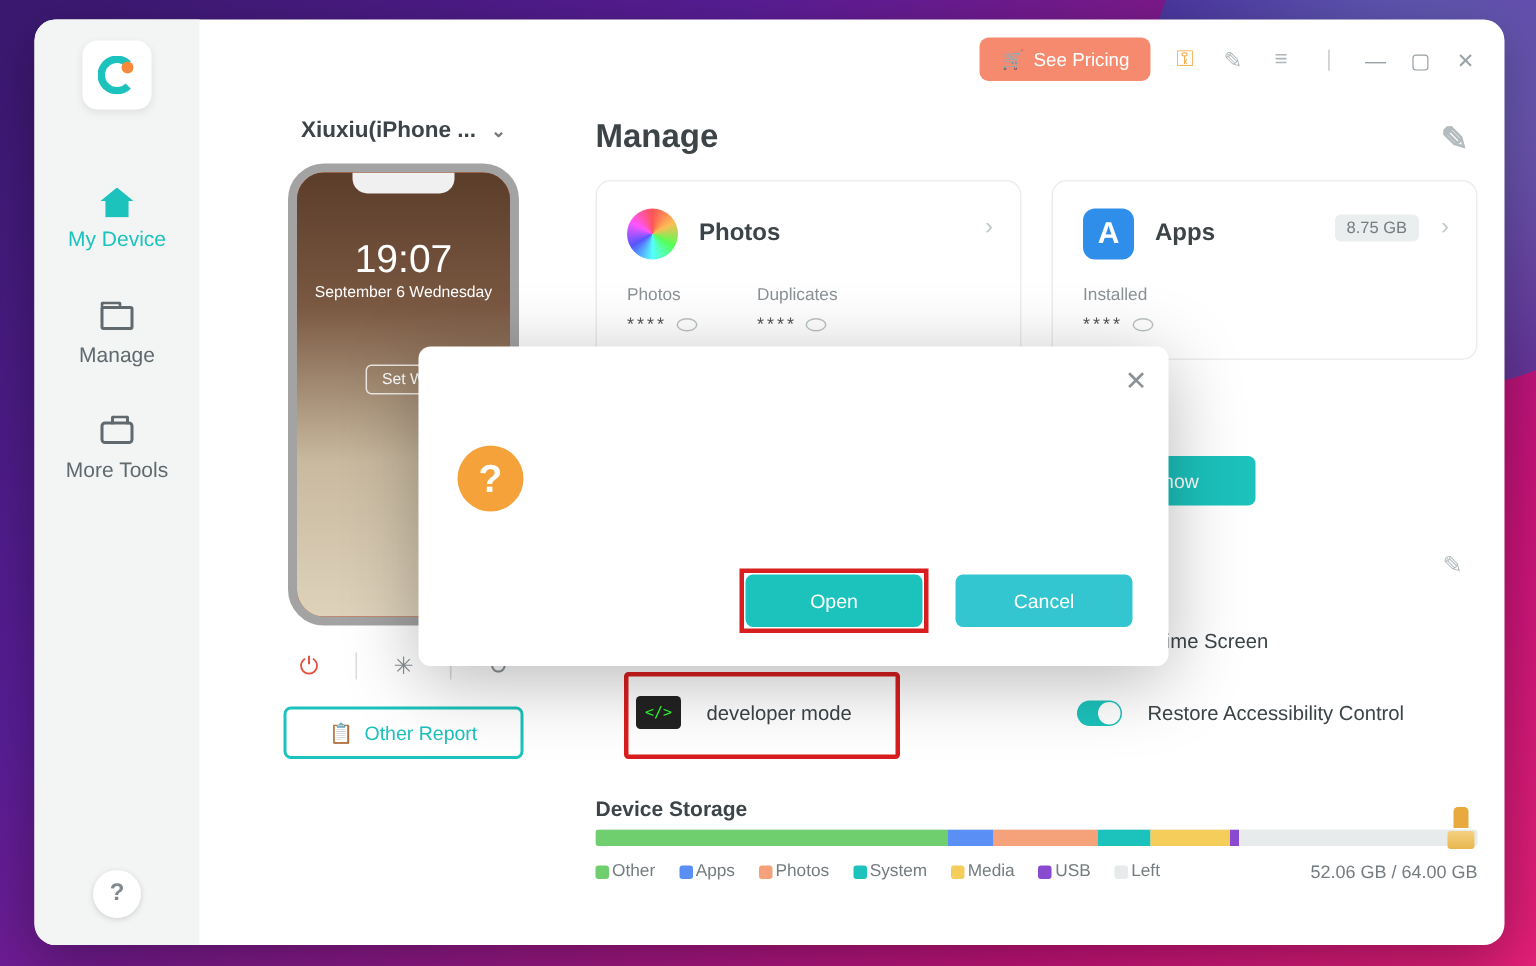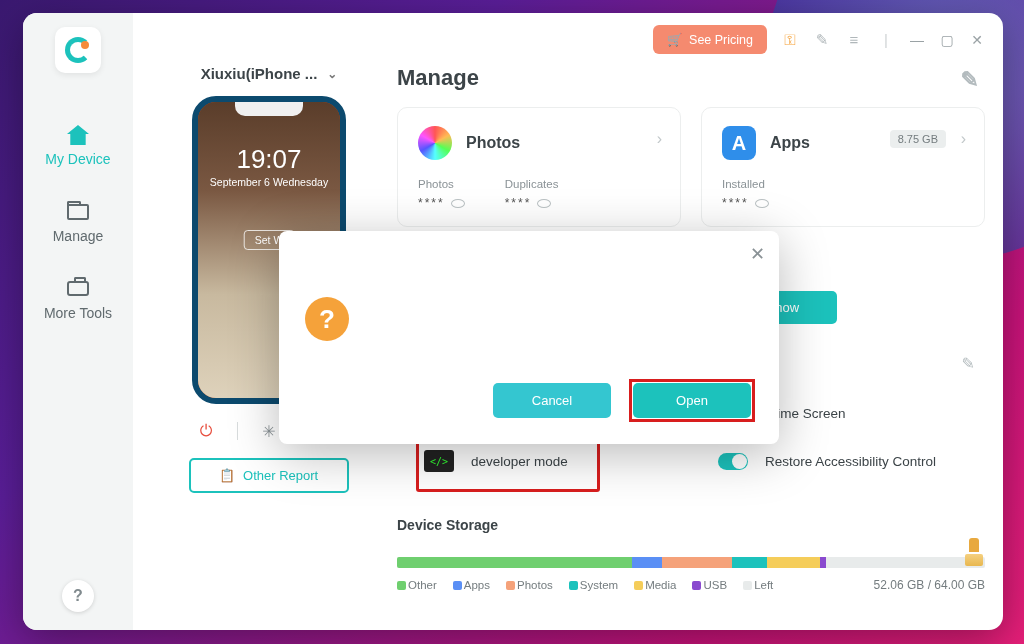--- a/index.html
+++ b/index.html
@@ -27,25 +27,25 @@
 
   .help-btn { position:absolute; bottom:18px; width:32px; height:32px; border-radius:50%; background:#fff; box-shadow:0 1px 4px rgba(0,0,0,.15); display:flex; align-items:center; justify-content:center; color:#808a8e; font-weight:600; cursor:pointer; }
 
   .main { flex:1; position:relative; padding:0 18px 16px 48px; }
   .topbar { position:absolute; top:12px; right:18px; display:flex; align-items:center; gap:14px; }
   .pricing-btn { background:#f58a6f; color:#fff; border:none; padding:7px 14px; border-radius:6px; font-size:12.5px; display:flex; align-items:center; gap:6px; cursor:pointer; }
   .topicon { color:#b0b7ba; cursor:pointer; width:18px; text-align:center; font-size:15px; }
   .key-ico { color:#f5a23a; }
   .win-ctrl { color:#9aa2a5; font-size:14px; cursor:pointer; width:16px; text-align:center; }
 
-  .content { display:flex; padding-top:52px; gap:40px; }
+  .content { display:flex; padding-top:65px; gap:40px; }
   .phone-col { width:176px; display:flex; flex-direction:column; align-items:center; }
   .device-sel { font-size:15px; font-weight:600; color:#3c4448; margin-bottom:14px; display:flex; align-items:center; gap:10px; cursor:pointer; }
   .device-sel::after { content:"⌄"; font-size:12px; color:#777; }
-  .phone { width:154px; height:308px; border-radius:24px; background:#c2410c; border:6px solid #0c4a6e; position:relative; overflow:hidden; }
+  .phone { width:154px; height:308px; border-radius:24px; background:#c2410c; border:6px solid #a3a3a3; position:relative; overflow:hidden; }
   .notch { position:absolute; top:0; left:50%; transform:translateX(-50%); width:68px; height:14px; background:#f0f0f0; border-radius:0 0 10px 10px; z-index:2; }
   .wallpaper { position:absolute; inset:0; background:linear-gradient(180deg,#5a3d2a 0%,#7a5842 30%,#c8b99f 65%,#ded2bb 100%); }
   .clock { position:absolute; top:42px; left:0; right:0; text-align:center; color:#fff; }
   .clock-time { font-size:26px; font-weight:300; }
   .clock-date { font-size:10.5px; margin-top:1px; }
   .wall-btn { position:absolute; top:128px; left:50%; transform:translateX(-50%); color:#fff; border:1px solid rgba(255,255,255,.8); padding:3px 10px; border-radius:4px; font-size:10.5px; }
   .phone-ctrls { display:flex; gap:18px; margin-top:14px; align-items:center; }
   .pc { width:26px; height:26px; display:flex; align-items:center; justify-content:center; color:#8a9296; cursor:pointer; }
   .pc.power { color:#e74c3c; font-size:16px; }
   .divider { width:1px; height:18px; background:#d8dcdd; }
@@ -80,21 +80,21 @@
   .hl-dev { left:-1px; top:-3px; width:184px; height:58px; }
   .q-ico { width:32px; height:28px; display:flex; align-items:center; justify-content:center; font-size:14px; }
   .vid-ico { background:#d32f2f; border-radius:4px; width:30px; height:22px; position:relative; }
   .vid-ico::after { content:""; position:absolute; left:11px; top:5px; border-left:9px solid #fff; border-top:6px solid transparent; border-bottom:6px solid transparent; }
   .dev-ico { background:#222; color:#3f3; width:30px; height:22px; border-radius:3px; font-size:10px; display:flex; align-items:center; justify-content:center; font-family:monospace; }
   .screen-ico { width:28px; height:20px; border:2px solid #888; border-radius:3px; position:relative; background:linear-gradient(135deg,#f5a,#5af); }
   .toggle { width:30px; height:17px; background:#1cc2bc; border-radius:10px; position:relative; }
   .toggle::after { content:""; position:absolute; right:1px; top:1px; width:15px; height:15px; background:#fff; border-radius:50%; }
 
   .storage { margin-top:26px; }
-  .storage-hdr { font-size:14px; font-weight:700; color:#3c4448; margin-bottom:24px; }
+  .storage-hdr { font-size:14px; font-weight:700; color:#3c4448; margin-bottom:6px; }
   .storage-bar { height:11px; border-radius:2px; background:#e8ebeb; display:flex; overflow:hidden; }
   .seg { height:100%; }
   .s-other { background:#6fcf6f; width:40%; }
   .s-apps { background:#5a8ff5; width:5%; }
   .s-photos { background:#f5a27a; width:12%; }
   .s-system { background:#1cc2bc; width:6%; }
   .s-media { background:#f5cd5a; width:9%; }
   .s-usb { background:#8a4acf; width:1%; }
   .legend-row { display:flex; align-items:center; margin-top:10px; font-size:11.5px; color:#747c7f; }
   .legend { display:flex; align-items:center; gap:2px; margin-right:16px; }
@@ -324,23 +324,23 @@
       </div>
     </div>
   </div>
 
   <div class="modal">
     <div class="modal-close">✕</div>
     <div class="modal-body">
       <div class="qmark">?</div>
     </div>
     <div class="modal-btns">
-      <div class="btn-wrap" style="padding:4px 0">
-        <button class="mbtn cancel-btn">Cancel</button>
-      </div>
       <div class="btn-wrap">
         <div class="hl-open"></div>
         <button class="mbtn open-btn">Open</button>
       </div>
+      <div class="btn-wrap" style="padding:4px 0">
+        <button class="mbtn cancel-btn">Cancel</button>
+      </div>
     </div>
   </div>
 
 </div>
 
 </body></html>

